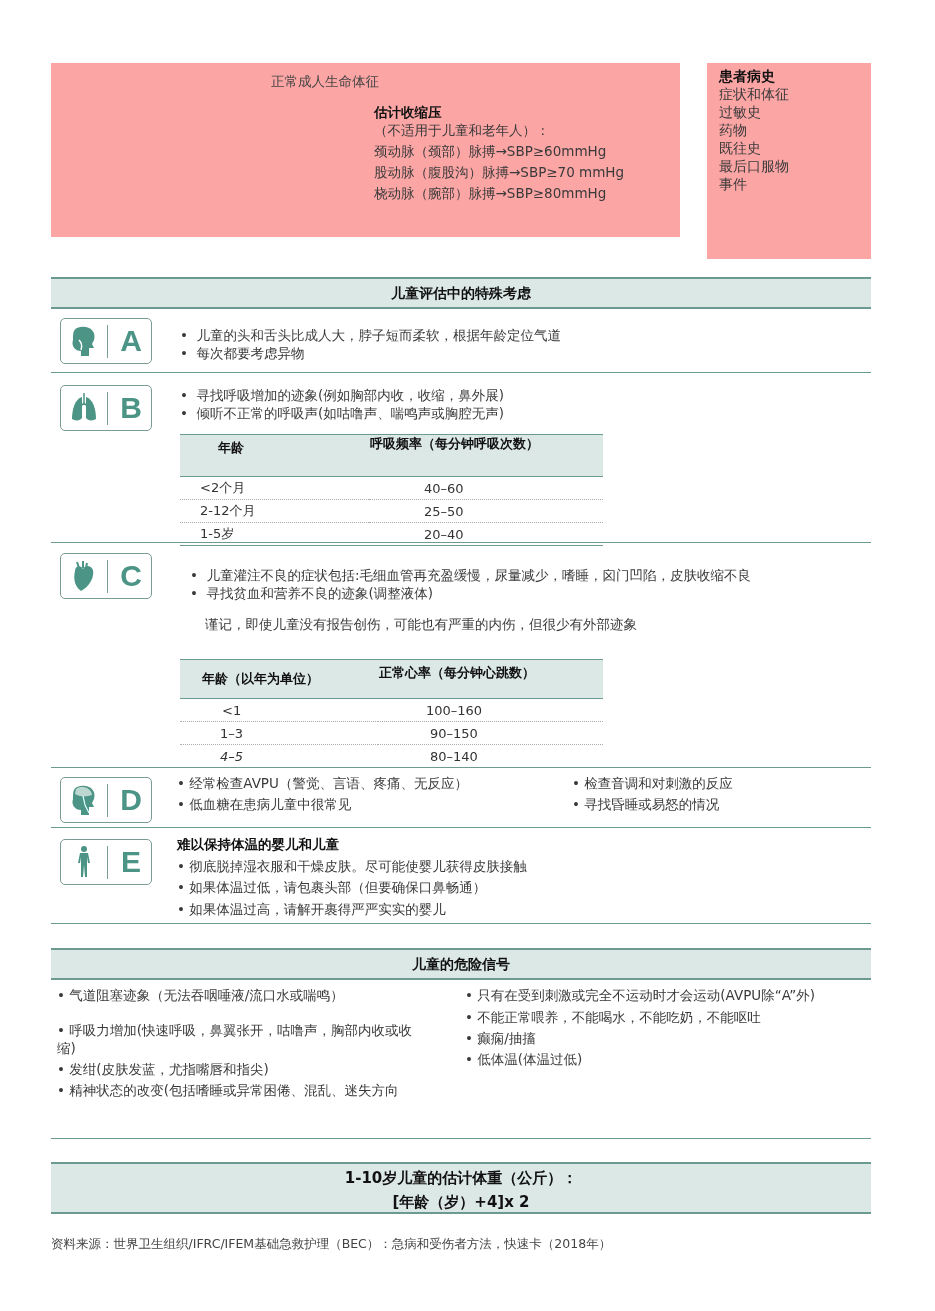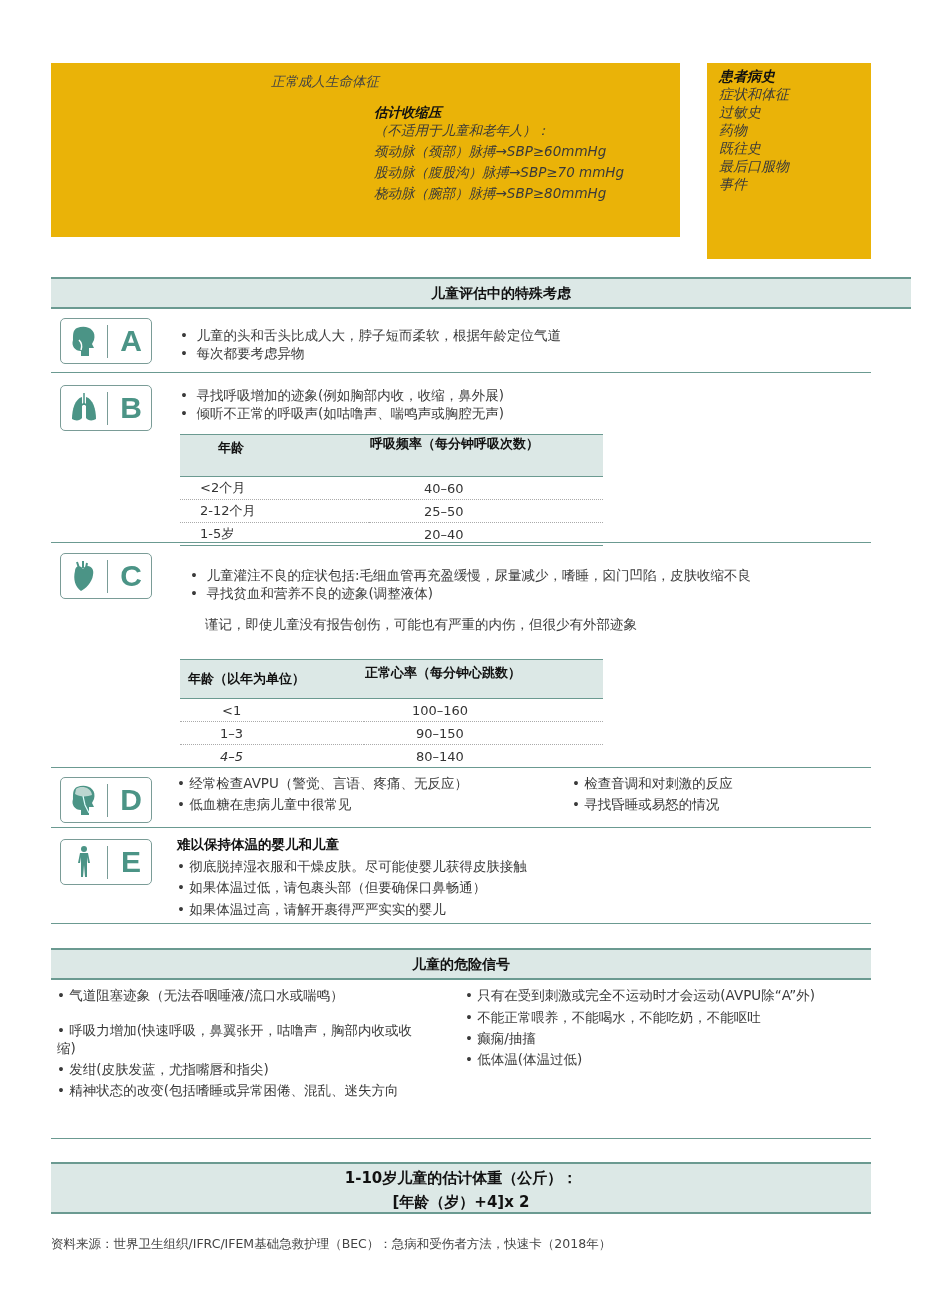--- a/index.html
+++ b/index.html
@@ -1,18 +1,18 @@
 <!DOCTYPE html>
 <html><head>
 <meta charset="utf-8">
 <style>
   html, body { margin:0; padding:0; background:#ffffff; }
   body { width:935px; height:1311px; position:relative; font-family:"DejaVu Sans", sans-serif; color:#3a3a3a; overflow:hidden; }
   .abs { position:absolute; }
-  .panel { background:#eab308;font-style:italic; }
+  .panel { background:#fca5a5; }
   .b { font-weight:bold; color:#111; }
   .t13 { font-size:13.5px; line-height:21px; }
   .sec-head { position:absolute; left:51px; width:820px; background:#dce8e6; border-top:2px solid #6b9a91; border-bottom:2px solid #6b9a91; text-align:center; font-weight:bold; color:#111; font-size:14px; }
   .hline { position:absolute; left:51px; width:820px; height:0; border-top:1.5px solid #6b9a91; }
   .badge { position:absolute; left:60px; width:92px; height:46px; border:1px solid #7a9c97; border-radius:5px; background:#fff; box-sizing:border-box; }
   .badge .ic { position:absolute; left:6px; top:5px; width:34px; height:34px; }
   .badge .sep { position:absolute; left:46px; top:6px; width:0; height:33px; border-left:1px solid #7a9c97; }
   .badge .let { position:absolute; left:50px; top:0; width:40px; height:44px; line-height:44px; text-align:center; font-family:"Liberation Sans", sans-serif; font-weight:bold; font-size:30px; color:#4b9486; }
   .bul { font-size:13.5px; line-height:18px; color:#3a3a3a; }
   table.vt { position:absolute; border-collapse:collapse; font-size:13px; color:#333; }
@@ -39,21 +39,21 @@
     <div class="b">患者病史</div>
     <div>症状和体征</div>
     <div>过敏史</div>
     <div>药物</div>
     <div>既往史</div>
     <div>最后口服物</div>
     <div>事件</div>
   </div>
 </div>
 
-<div class="sec-head" style="top:277px;height:28px;line-height:28px;padding-left:40px;">儿童评估中的特殊考虑</div>
+<div class="sec-head" style="top:277px;height:28px;line-height:28px;">儿童评估中的特殊考虑</div>
 
 <div class="badge" style="top:318px;">
   <svg class="ic" viewBox="0 0 34 34">
       <path d="M10 4 C20 0 30 6 27 16 L25 20 L27 24 L22 24 L22 32 L14 32 L14 27 C8 27 4 22 6 16 C6 10 6 6 10 4Z" fill="#4b9486"></path>
       <path d="M12 16 Q16 20 14 26" stroke="#fff" stroke-width="1.5" fill="none"></path>
     </svg>
   <div class="sep"></div>
   <div class="let">A</div>
 </div>
 <div class="abs bul" style="left:180px;top:326px;">
@@ -106,21 +106,21 @@
   <div class="let">C</div>
 </div>
 <div class="abs bul" style="left:190px;top:566px;">
   <div>•&nbsp; <span>儿童灌注不良的症状包括:毛细血管再充盈缓慢，尿量减少，嗜睡，囟门凹陷，皮肤收缩不良</span></div>
   <div>•&nbsp; <span>寻找贫血和营养不良的迹象(调整液体)</span></div>
 </div>
 <div class="abs bul" style="left:205px;top:615px;">谨记，即使儿童没有报告创伤，可能也有严重的内伤，但很少有外部迹象</div>
 <table class="vt" style="left:180px;top:659px;width:423px;">
   <tbody>
       <tr>
-    <th style="height:36px;padding-left:8px;width:175px;">年龄（以年为单位）</th>
+    <th style="height:36px;padding-left:22px;width:175px;">年龄（以年为单位）</th>
     <th style="vertical-align:top;padding-top:4px;">正常心率（每分钟心跳数）</th>
   </tr>
   <tr>
         <td style="padding-left:42px;height:18px;">&lt;1</td>
         <td style="padding-left:48px;">100–160</td>
       </tr>
   <tr>
         <td style="padding-left:40px;height:18px;">1–3</td>
         <td style="padding-left:52px;">90–150</td>
       </tr>

